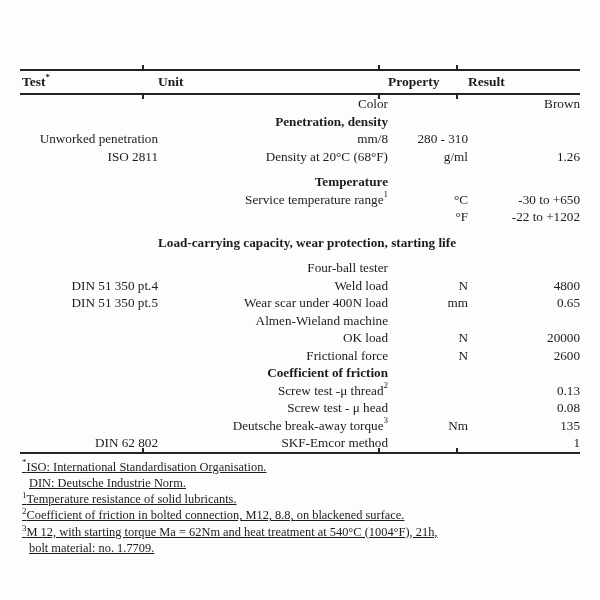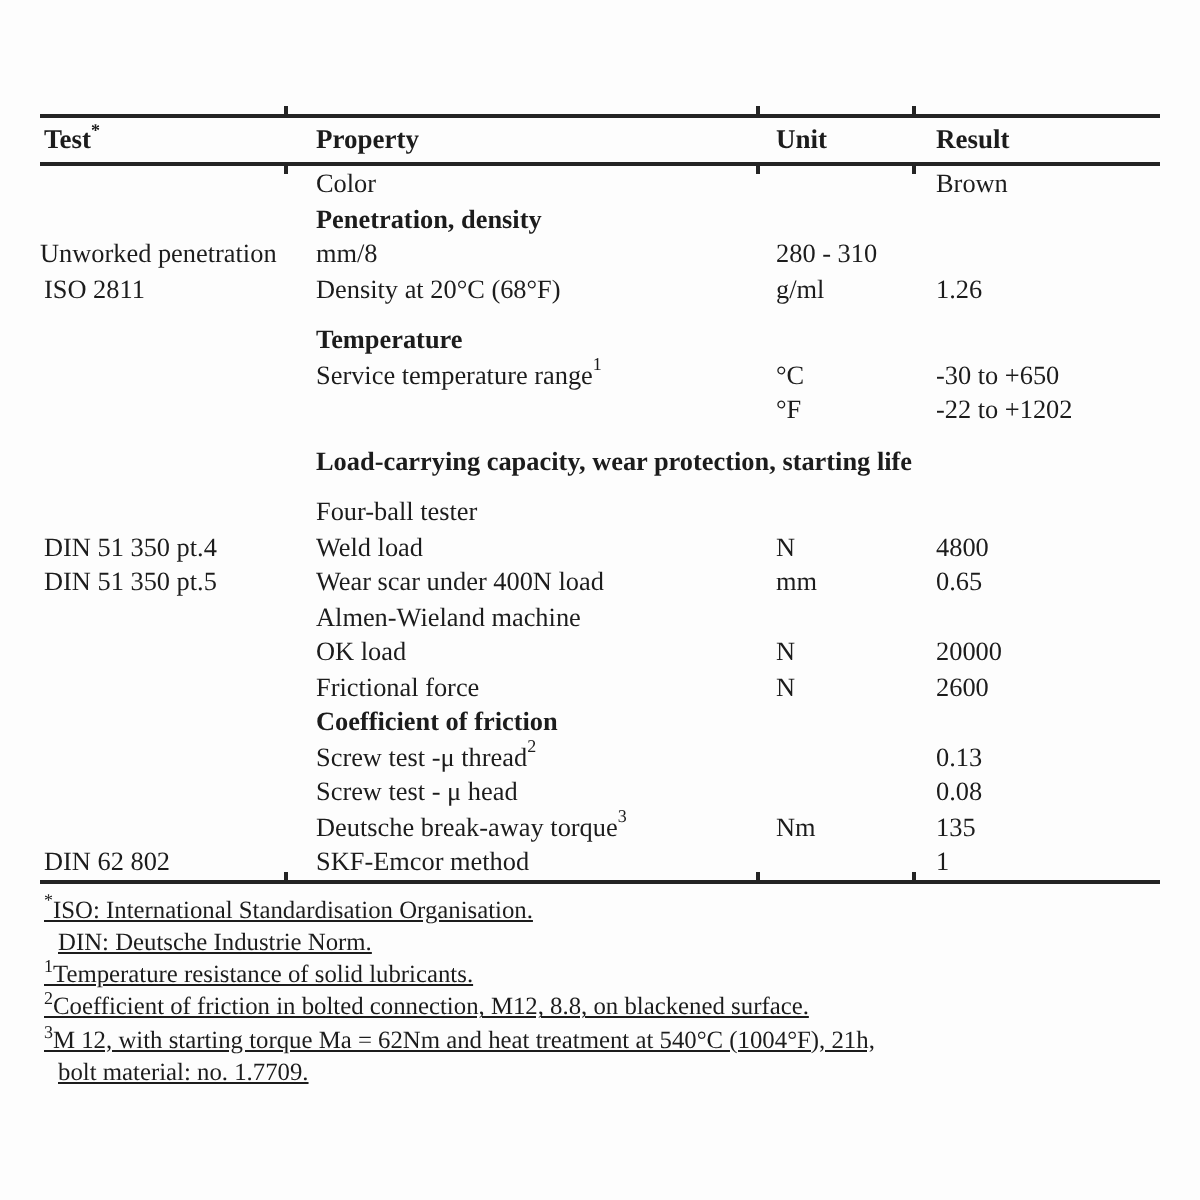--- a/index.html
+++ b/index.html
@@ -8,21 +8,21 @@
     width: 600px;
     height: 600px;
     background: #fdfdfd;
     font-family: "Liberation Serif", "DejaVu Serif", serif;
     color: #1c1c1c;
     overflow: hidden;
   }
   .sheet {
     position: absolute;
     left: 20px;
-    top: 57px;
+    top: 69px;
     width: 560px;
   }
   
   .rule {
     position: relative;
     height: 2px;
     background: #242424;
   }
   .tick {
     position: absolute;
@@ -45,20 +45,21 @@
   .hrow {
     height: 22px;
     line-height: 22px;
     font-weight: bold;
     font-size: 13.5px;
   }
   .row {
     height: 17.5px;
     line-height: 17.5px;
     font-size: 13.2px;
+    text-align: right;
   }
   .cell { overflow: visible; }
   .c-test { padding-left: 2px; }
   .row.section .c-prop { font-weight: bold; }
   sup {
     font-size: 9px;
     line-height: 0;
     position: relative;
     top: -1px;
     vertical-align: super;
@@ -81,22 +82,22 @@
 <div class="sheet">
 
   <div class="rule top">
     <span class="tick t1"></span>
     <span class="tick t2"></span>
     <span class="tick t3"></span>
   </div>
 
   <div class="hrow">
     <span class="cell c-test"><span>Test</span><sup>*</sup></span>
+    <span class="cell c-unit">Unit</span>
     <span class="cell c-prop">Property</span>
-    <span class="cell c-unit">Unit</span>
     <span class="cell c-result">Result</span>
   </div>
 
   <div class="rule mid">
     <span class="tick t1"></span>
     <span class="tick t2"></span>
     <span class="tick t3"></span>
   </div>
 
   <div>

